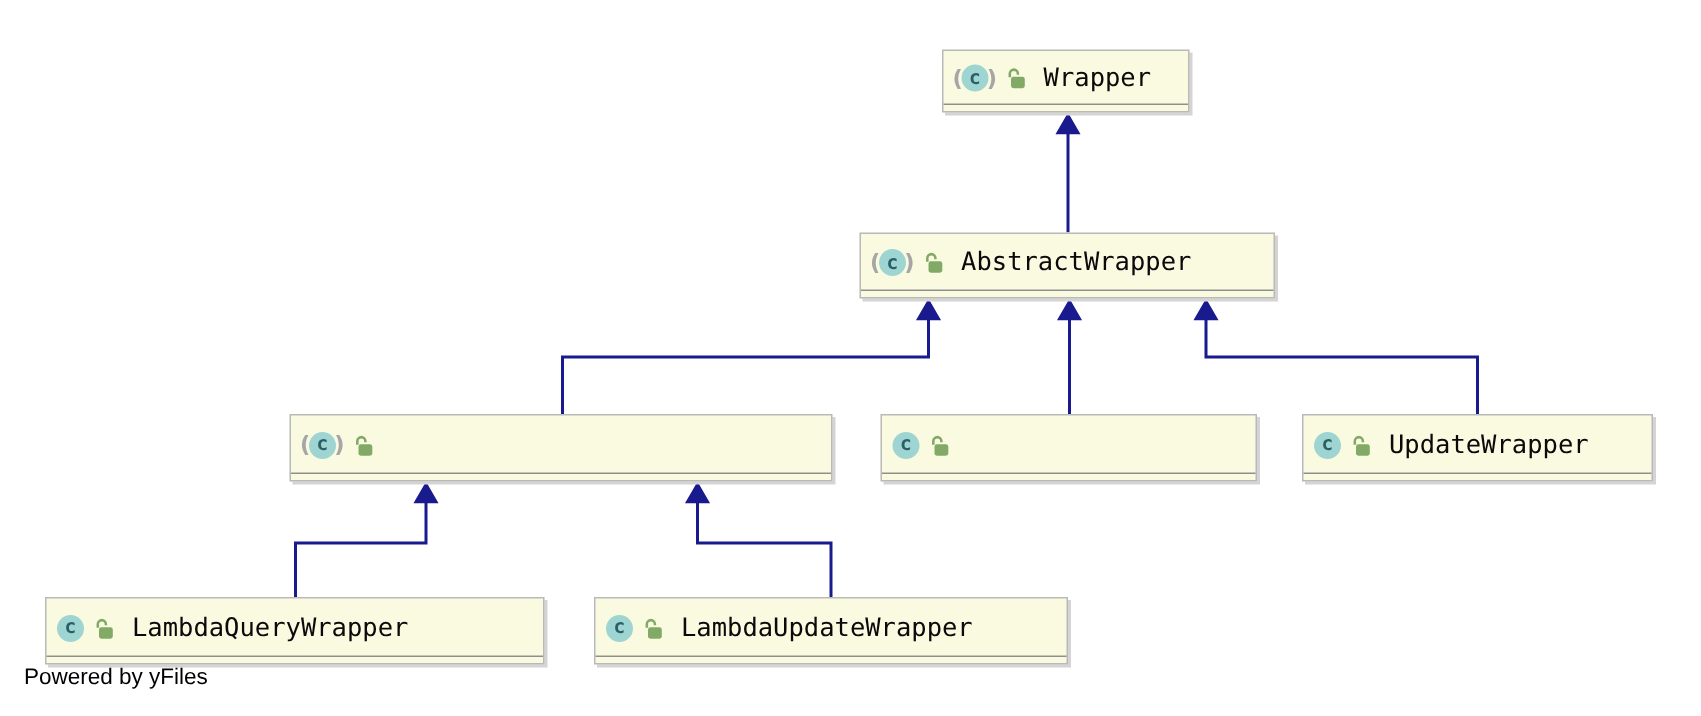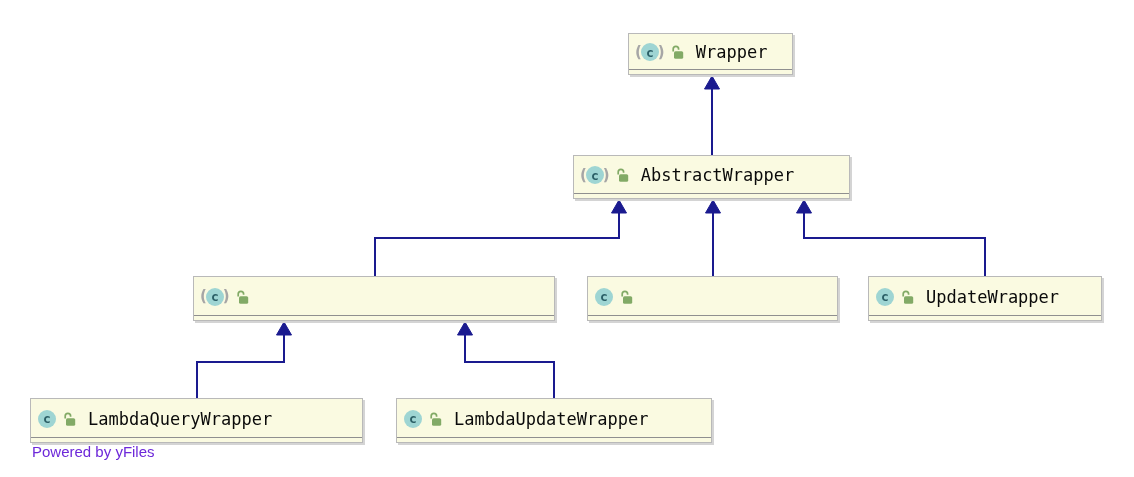--- a/index.html
+++ b/index.html
@@ -41,21 +41,21 @@
   .lock svg rect{fill:var(--lock,#82aa66);}
   .lock svg path{stroke:var(--lock,#82aa66);fill:none;}
   .node .label{
     margin-left:11px;
     font-size:17px;color:#0a0a0a;white-space:nowrap;
     letter-spacing:0px;
   }
   #watermark{
     position:absolute;left:16px;top:443px;
     font:15px "Liberation Sans", sans-serif;
-    color:#6d28d9;white-space:nowrap;margin-left:16px;
+    color:#000000;white-space:nowrap;
   }
 </style>
 </head>
 <body>
 
 <div id="canvas">
   <svg id="edge-layer" xmlns="http://www.w3.org/2000/svg">
       <g>
         <polyline class="edge-line" points="712,155 712,88"></polyline>
         <polygon class="edge-arrow" points="712,76 704.5,89 719.5,89"></polygon>

